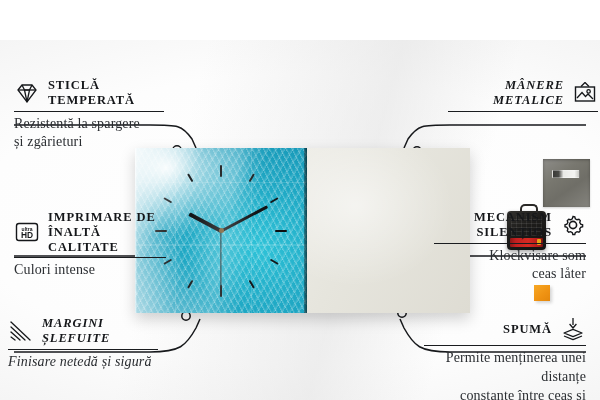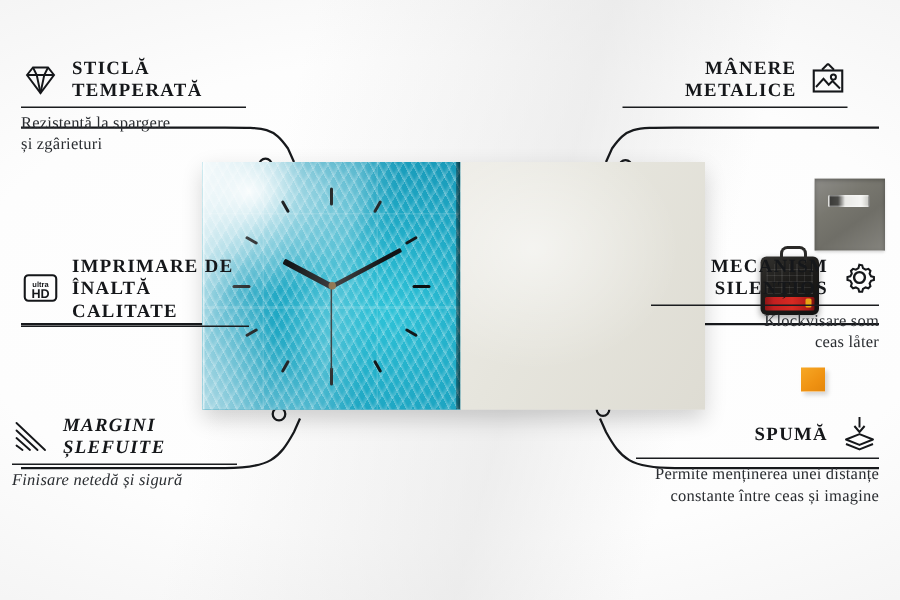--- a/index.html
+++ b/index.html
@@ -6,20 +6,21 @@
   body{
     width:600px;height:400px;overflow:hidden;
     font-family:"Liberation Serif",serif;
     background:#ffffff;
     position:relative;
   }
   #stage{
     position:absolute;inset:0;
     background:
       radial-gradient(120% 90% at 50% 50%, #ffffff 0%, #fdfdfd 45%, #f2f2f2 78%, #e8e8e8 100%);
+    margin-top: 40px;
   }
   #stage:before{
     content:"";position:absolute;inset:0;
     background:linear-gradient(105deg, rgba(255,255,255,0) 30%, rgba(225,225,225,.55) 58%, rgba(255,255,255,0) 75%);
     pointer-events:none;
   }
 
   
   #leaders{position:absolute;left:0;top:0;width:600px;height:400px;}
 
@@ -107,31 +108,31 @@
   .callout.right .head{justify-content:flex-end;}
   .title{
     font-family:"Liberation Serif",serif;
     font-size:12.5px;font-weight:bold;letter-spacing:.9px;color:#15171a;
     line-height:1.18;text-transform:uppercase;
   }
   .callout.right .title{text-align:right;}
   .rule{height:1px;background:#1a1c1f;margin:3px 0 3px;}
   .sub{
     font-family:"Liberation Serif",serif;
-    font-size:11px;color:#2a2d31;line-height:1.34;letter-spacing:.15px;
+    font-size:14px;color:#2a2d31;line-height:1.34;letter-spacing:.15px;
   }
   .callout.right .sub{text-align:right;}
   .ico{width:26px;height:26px;flex:0 0 26px;display:block;}
   .ico svg{display:block;}
 
   
   #c-sticla   {left:14px; top:38px;  width:150px;}
   #c-hd       {left:14px; top:170px; width:152px;}
   #c-margini  {left:8px; top:276px; width:150px;font-style:italic;}
-  #c-manere   {left:415px;top:38px;  width:150px;}
+  #c-manere   {left:448px;top:38px;  width:150px;font-style:italic;}
   #c-mecanism {left:434px;top:170px; width:152px;}
   #c-spuma    {left:424px;top:276px; width:162px;}
 </style>
 </head>
 <body>
 
 <div id="stage">
 
   <svg id="leaders" viewBox="0 0 600 400">
     <g fill="none" stroke="#17191c" stroke-width="1.5">
@@ -230,20 +231,21 @@
           <text x="13" y="19.4" font-family="Liberation Sans, sans-serif" font-size="8.4" font-weight="bold" fill="#15171a" text-anchor="middle">HD</text>
         </svg>
       </span>
       <div class="title">
         <div>IMPRIMARE DE</div>
         <div>ÎNALTĂ CALITATE</div>
       </div>
     </div>
     <div class="rule"></div>
     <div class="sub">
+      <div>Culori intense</div>
     </div>
   </div>
 
   <div class="callout left" id="c-margini">
     <div class="head">
       <span class="ico">
         <svg viewBox="0 0 26 26" width="26" height="26" stroke="#15171a" stroke-width="1.25" fill="none" stroke-linecap="round">
           <path d="M3 4 L22 22"></path>
             <path d="M3 9 L17 22"></path>
             <path d="M3 14 L12 22"></path>

